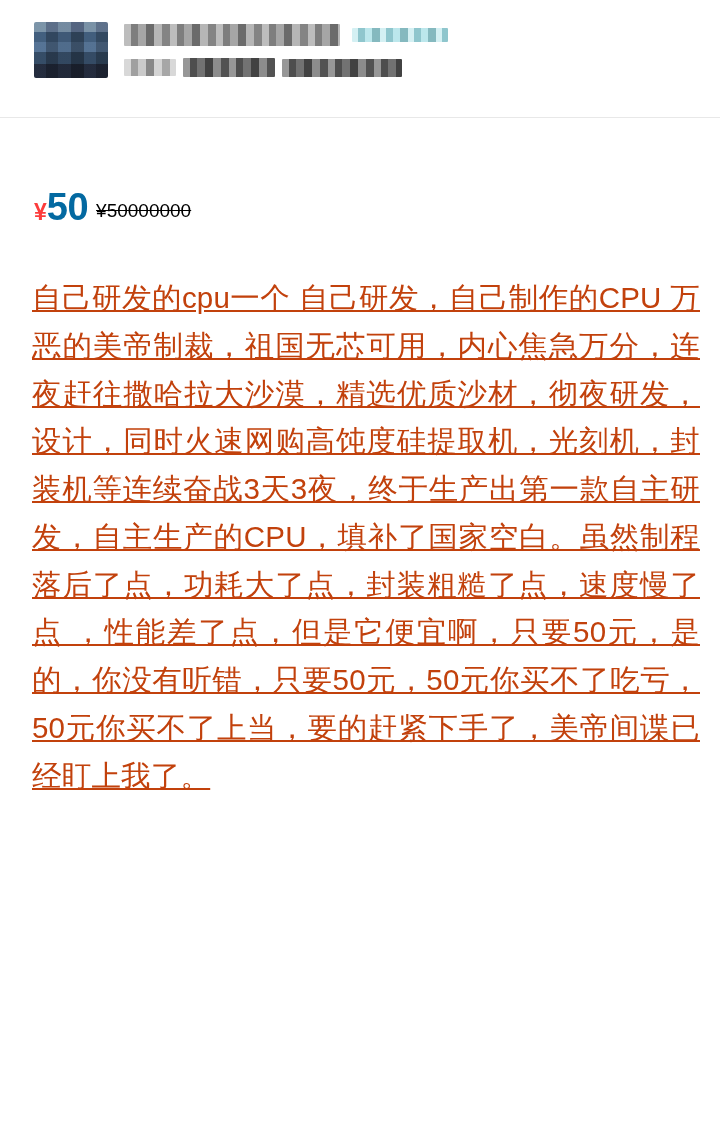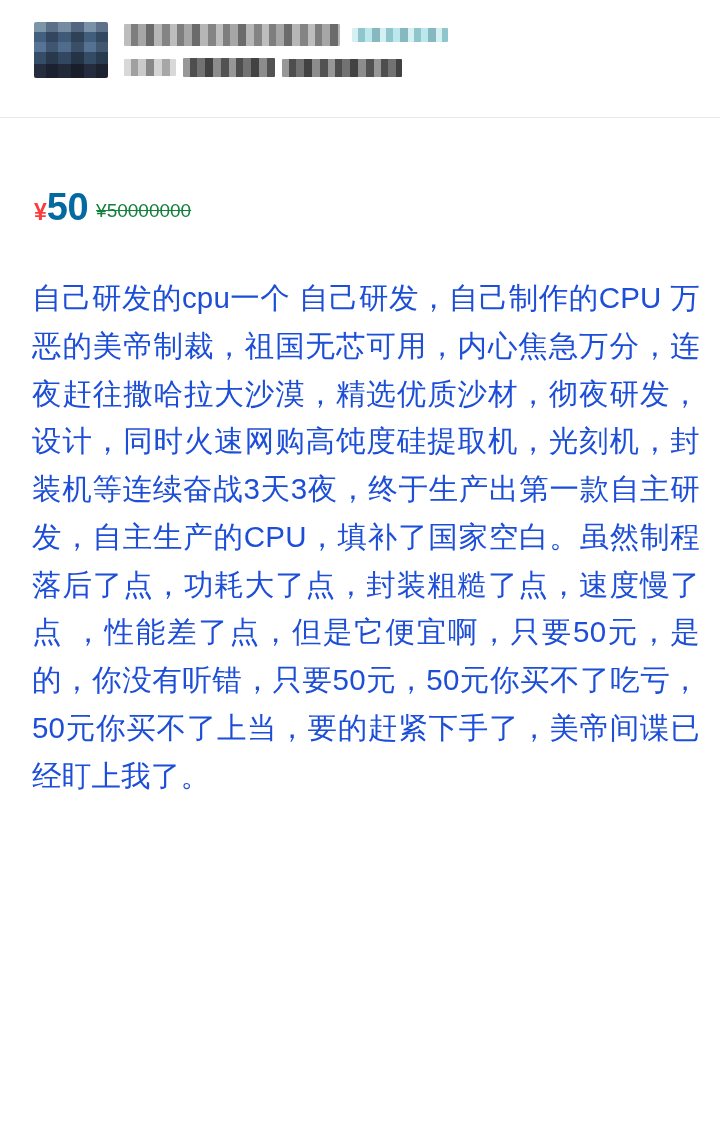--- a/index.html
+++ b/index.html
@@ -122,38 +122,39 @@
   }
   .price-now {
     color: #0369a1;
     font-size: 38px;
     font-weight: bold;
     line-height: 1;
     letter-spacing: -0.5px;
   }
   .price-old {
     margin-left: 8px;
-    color: #15803d;
+    color: #000000;
     font-size: 19px;
     text-decoration: line-through;
     line-height: 1;
     position: relative;
     top: -3px;
   }
 
   
   .desc {
     margin: 48px 20px 0 32px;
     font-size: 29.5px;
     line-height: 1.62;
-    color: #1d4ed8;
+    color: #c2410c;
     letter-spacing: 0.2px;
     text-align: justify;
     word-break: break-word;
     white-space: pre-wrap;
+    text-decoration: underline;
   }
 </style>
 </head>
 <body>
 
 <div class="top-strip">
   <div class="top-inner">
     <div class="avatar"></div>
     <div class="seller-block">
       <div class="row1">

